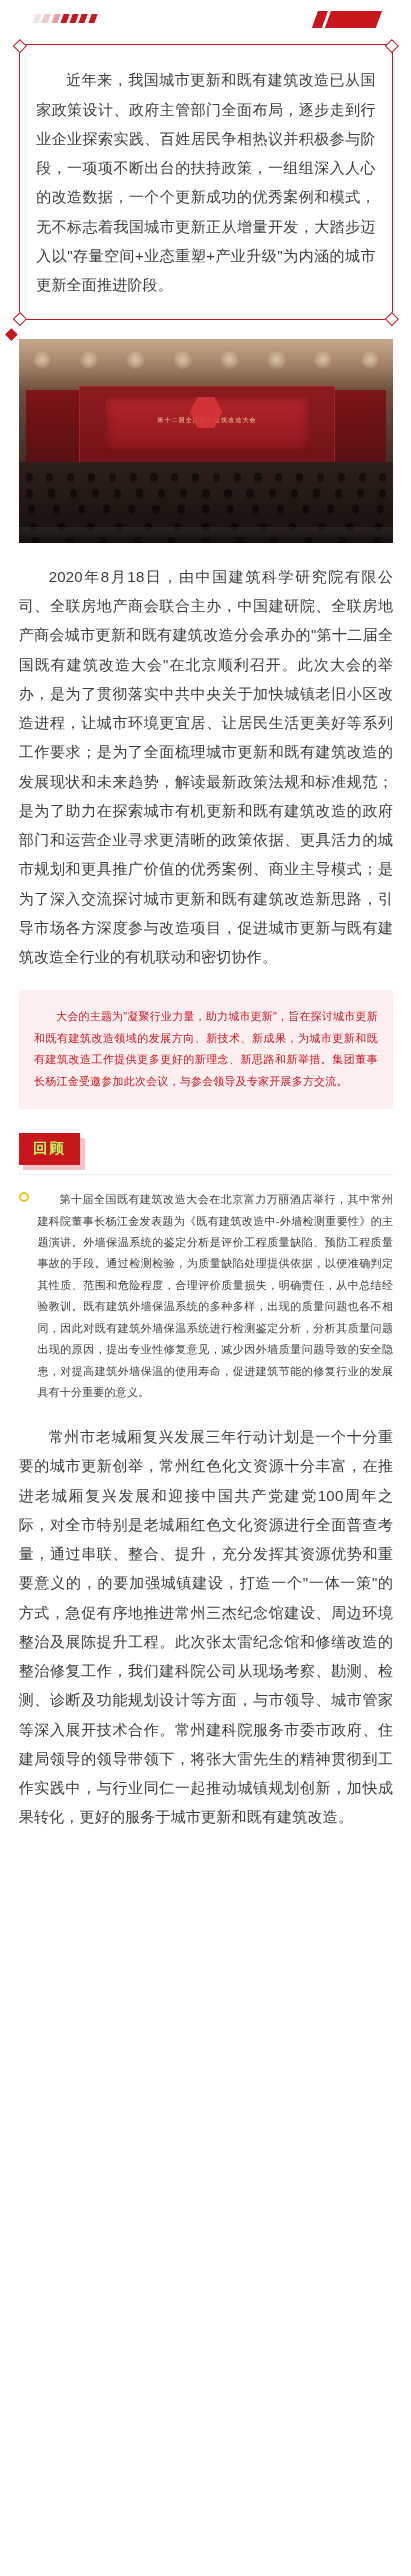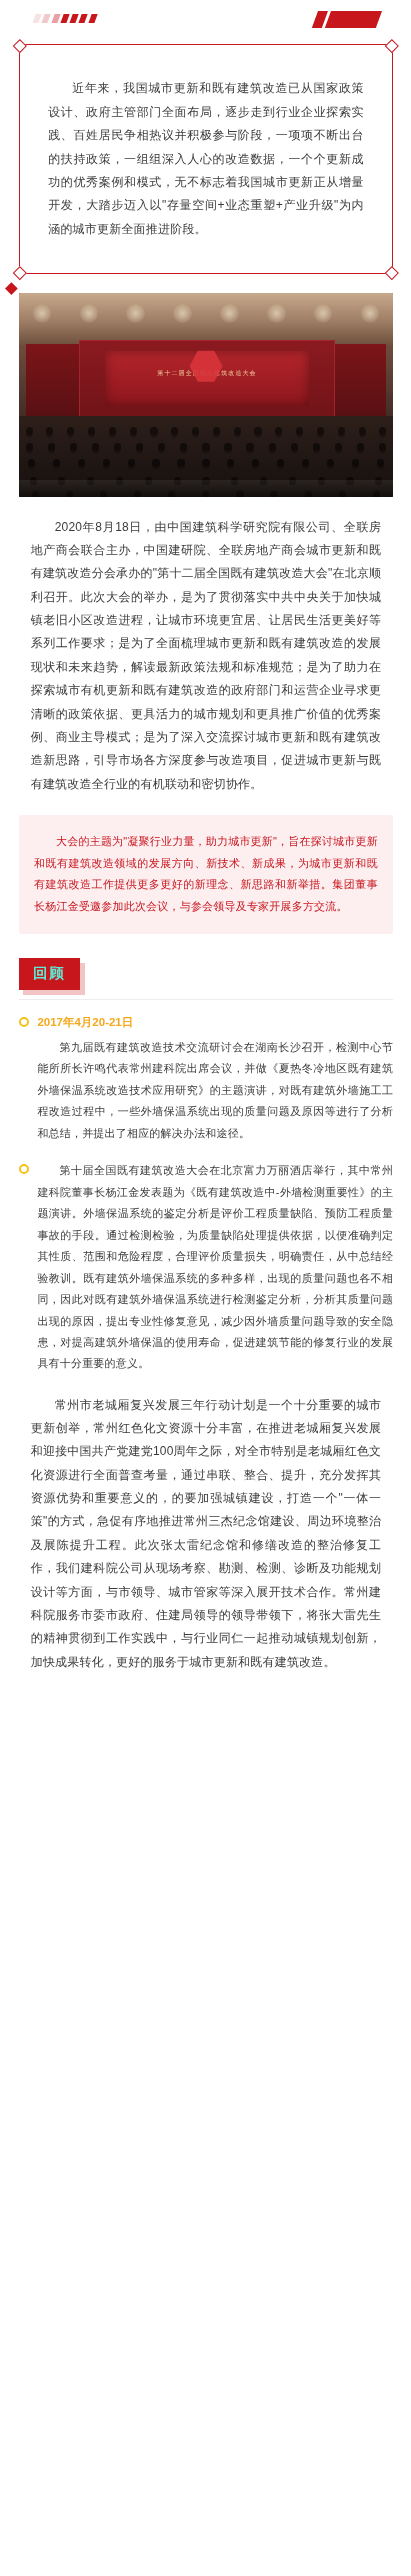--- a/index.html
+++ b/index.html
@@ -79,24 +79,24 @@
     background: #ffffff;
     border: 1.1px solid #c8161d;
     transform: rotate(45deg);
   }
   .intro-frame .corner.tl { top: -4.4px; left: -4.4px; }
   .intro-frame .corner.tr { top: -4.4px; right: -4.4px; }
   .intro-frame .corner.bl { bottom: -4.4px; left: -4.4px; }
   .intro-frame .corner.br { bottom: -4.4px; right: -4.4px; }
 
   p.body-text {
-    font-size: 12px;
+    font-size: 15px;
     line-height: 1.95;
     color: #3b3b3b;
-    margin: 12px;
+    margin: 0;
     text-align: justify;
     text-indent: 2em;
     letter-spacing: 0.2px;
   }
 
   
   .photo-wrap {
     margin: 18.7px 18.7px 0 18.7px;
     position: relative;
   }
@@ -238,21 +238,21 @@
   }
 
   
   .sec-header {
     margin: 24px 0 0 18.7px;
     position: relative;
     display: inline-block;
   }
   .sec-header .tag {
     background: #c8161d;
-    color: #5eead4;
+    color: #bef264;
     font-size: 14.3px;
     font-weight: bold;
     letter-spacing: 2.2px;
     padding: 6.6px 14.3px 6.6px 14.3px;
     display: inline-block;
     position: relative;
     z-index: 2;
   }
   .sec-header .shadow {
     position: absolute;
@@ -457,25 +457,20 @@
   
   <div class="sec-header">
     <span class="shadow"></span>
     <span class="tag">回顾</span>
   </div>
   <div class="sec-rule"></div>
 
   <div class="timeline">
     <div class="tl-item">
       <span class="tl-bullet"></span>
-      <p class="tl-date">2017年4月20-21日</p>
-      <p class="tl-body">第九届既有建筑改造技术交流研讨会在湖南长沙召开，检测中心节能所所长许鸣代表常州建科院出席会议，并做《夏热冬冷地区既有建筑外墙保温系统改造技术应用研究》的主题演讲，对既有建筑外墙施工工程改造过程中，一些外墙保温系统出现的质量问题及原因等进行了分析和总结，并提出了相应的解决办法和途径。</p>
-    </div>
-    <div class="tl-item">
-      <span class="tl-bullet"></span>
       <p class="tl-body">第十届全国既有建筑改造大会在北京富力万丽酒店举行，其中常州建科院董事长杨江金发表题为《既有建筑改造中-外墙检测重要性》的主题演讲。外墙保温系统的鉴定分析是评价工程质量缺陷、预防工程质量事故的手段。通过检测检验，为质量缺陷处理提供依据，以便准确判定其性质、范围和危险程度，合理评价质量损失，明确责任，从中总结经验教训。既有建筑外墙保温系统的多种多样，出现的质量问题也各不相同，因此对既有建筑外墙保温系统进行检测鉴定分析，分析其质量问题出现的原因，提出专业性修复意见，减少因外墙质量问题导致的安全隐患，对提高建筑外墙保温的使用寿命，促进建筑节能的修复行业的发展具有十分重要的意义。</p>
     </div>
   </div>
 
   
   <div class="tail-text">
     <p class="body-text">常州市老城厢复兴发展三年行动计划是一个十分重要的城市更新创举，常州红色化文资源十分丰富，在推进老城厢复兴发展和迎接中国共产党建党100周年之际，对全市特别是老城厢红色文化资源进行全面普查考量，通过串联、整合、提升，充分发挥其资源优势和重要意义的，的要加强城镇建设，打造一个"一体一策"的方式，急促有序地推进常州三杰纪念馆建设、周边环境整治及展陈提升工程。此次张太雷纪念馆和修缮改造的整治修复工作，我们建科院公司从现场考察、勘测、检测、诊断及功能规划设计等方面，与市领导、城市管家等深入展开技术合作。常州建科院服务市委市政府、住建局领导的领导带领下，将张大雷先生的精神贯彻到工作实践中，与行业同仁一起推动城镇规划创新，加快成果转化，更好的服务于城市更新和既有建筑改造。</p>
   </div>
 
 </div>

